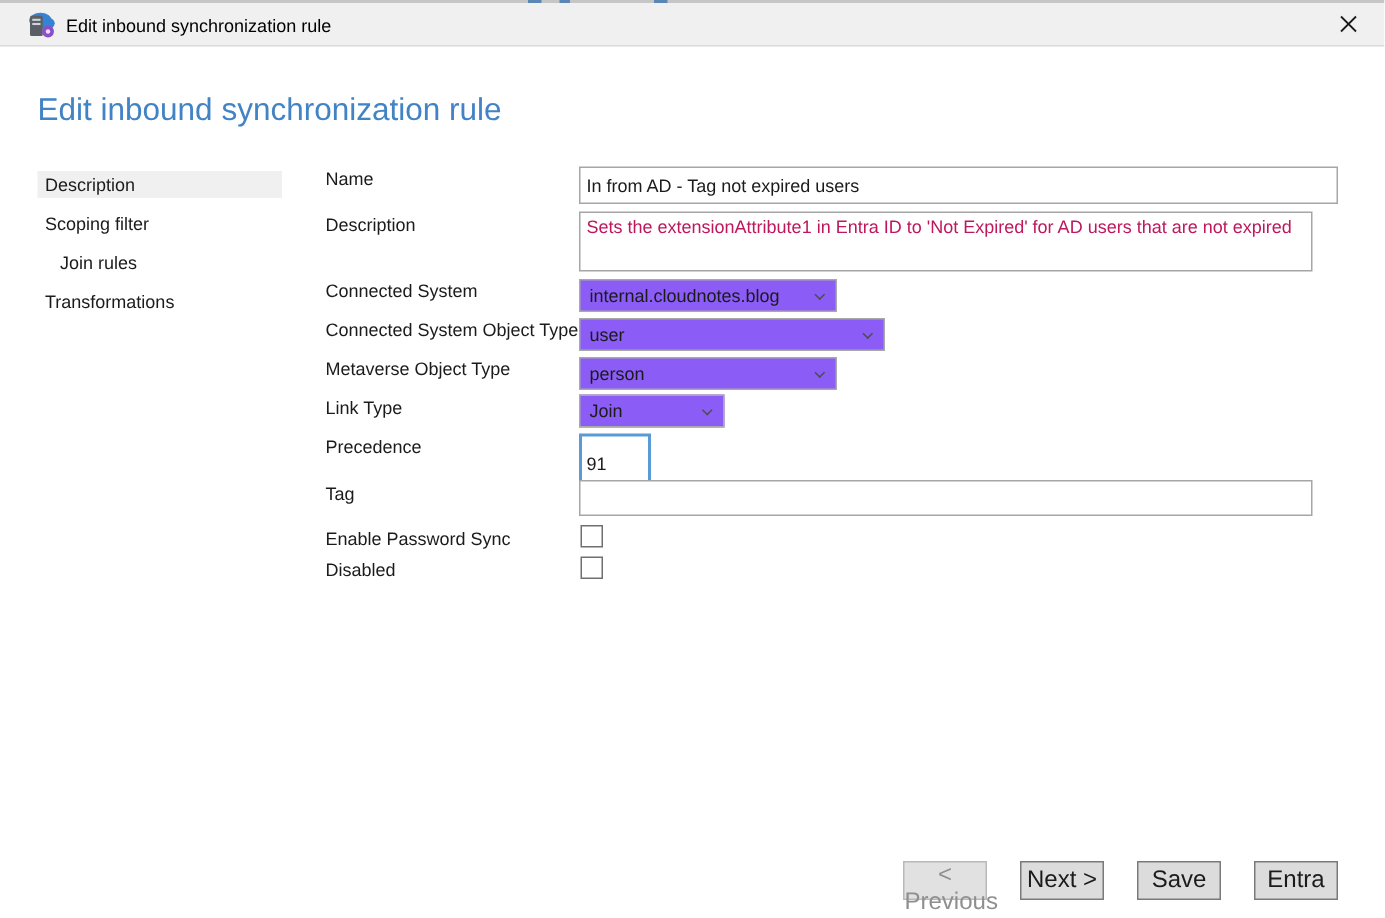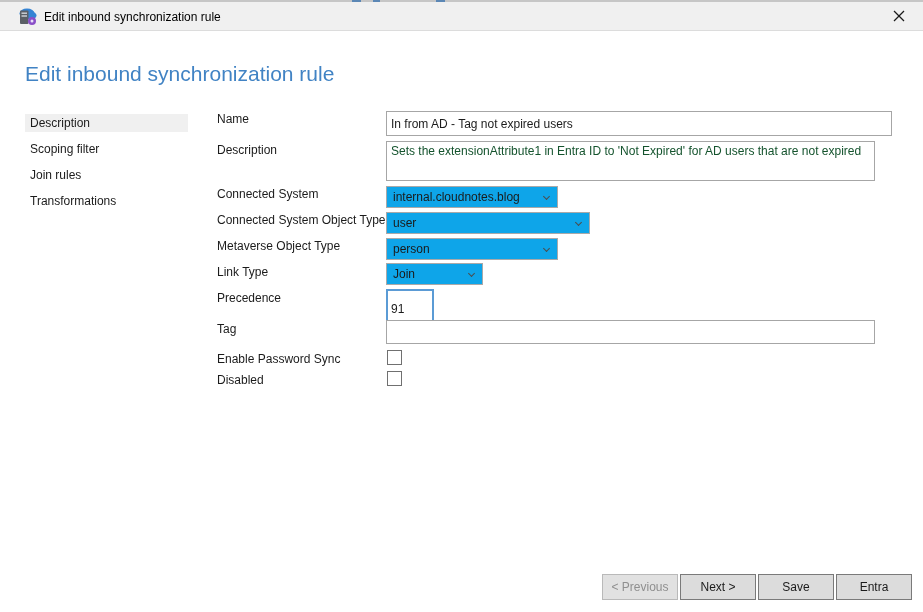--- a/index.html
+++ b/index.html
@@ -20,50 +20,50 @@
   .close-btn { position:absolute; right:6px; top:1px; width:36px; height:26px;
     display:flex; align-items:center; justify-content:center; cursor:pointer; background:transparent; border:none; }
 
   
   .page-heading { position:absolute; left:25px; top:62px; font-size:21px; font-weight:400; }
 
   
   .sidebar-item { position:absolute; left:25px; width:163px; height:18px; padding:2px 0 0 5px;
     font-size:12px; cursor:pointer; }
   .sidebar-item.selected { background:#f0f0f0; }
-  .si-0 { top:114px; } .si-1 { top:140px; } .si-2 { top:166px; } .si-3 { top:192px; }
+  .si-0 { top:114px; } .si-1 { top:140px; } .si-2 { top:166px;margin-left:10px; } .si-3 { top:192px; }
 
   
   .field-label { position:absolute; left:217px; font-size:12px; }
   .text-input { position:absolute; left:386px; border:1px solid #a6a6a6; background:#fff;
     font-family:inherit; font-size:12px; color:#1b1b1b; padding:0 4px; outline:none; }
   .lbl-name { top:112px; }  .inp-name { top:111px; width:506px; height:25px; }
   .lbl-desc { top:143px; }  .inp-desc { top:141px; left:386px; width:489px; height:40px;
     position:absolute; border:1px solid #a6a6a6; resize:none; font-family:inherit; font-size:12px;
-    color:#14532d; padding:2px 4px; outline:none; overflow:hidden; }
-  .dropdown { position:absolute; left:386px; height:22px; background:#0ea5e9;
+    color:#be185d; padding:2px 4px; outline:none; overflow:hidden; }
+  .dropdown { position:absolute; left:386px; height:22px; background:#8b5cf6;
     border:1px solid #a9a9a9; display:flex; align-items:center; padding-left:6px;
     font-size:12px; cursor:default; }
   .dropdown .chev { position:absolute; right:8px; top:7px; width:5px; height:5px;
     border-right:1px solid #4d4d4d; border-bottom:1px solid #4d4d4d; transform:rotate(45deg); }
   .lbl-cs   { top:187px; }  .dd-cs   { top:186px; width:172px; }
   .lbl-csot { top:213px; }  .dd-csot { top:212px; width:204px; }
   .lbl-mvot { top:239px; }  .dd-mvot { top:238px; width:172px; }
   .lbl-link { top:265px; }  .dd-link { top:263px; width:97px; }
   .lbl-prec { top:291px; }  .inp-prec { top:289px; width:48px; height:40px;
     border:2px solid #5b9bd5; padding:0 3px; }
   .lbl-tag  { top:322px; }  .inp-tag { top:320px; width:489px; height:24px; }
   .lbl-eps  { top:352px; }  .lbl-dis  { top:373px; }
   .checkbox { position:absolute; left:387px; width:15px; height:15px; appearance:none;
     -webkit-appearance:none; border:1px solid #707070; background:#fff; cursor:pointer; margin:0; }
   .cb-eps { top:350px; } .cb-dis { top:371px; }
 
   
-  .btn { position:absolute; top:574px; height:26px; width:76px; background:#dcdcdc;
-    border:1px solid #7a7a7a; font-family:inherit; font-size:12px; color:#1b1b1b; cursor:pointer; }
+  .btn { position:absolute; top:574px; height:26px; width:56px; background:#dcdcdc;
+    border:1px solid #7a7a7a; font-family:inherit; font-size:16px; color:#1b1b1b; cursor:pointer; }
   .btn:disabled { background:#e1e1e1; border-color:#b9b9b9; color:#8f8f8f; cursor:default; }
   .btn-prev { left:602px; } .btn-next { left:680px; } .btn-save { left:758px; } .btn-cancel { left:836px; }
 </style>
 </head>
 <body>
 
 <div class="top-edge">
   <div class="edge-mark" style="left:352px;width:9px;"></div>
   <div class="edge-mark" style="left:373px;width:7px;"></div>
   <div class="edge-mark" style="left:436px;width:9px;"></div>

